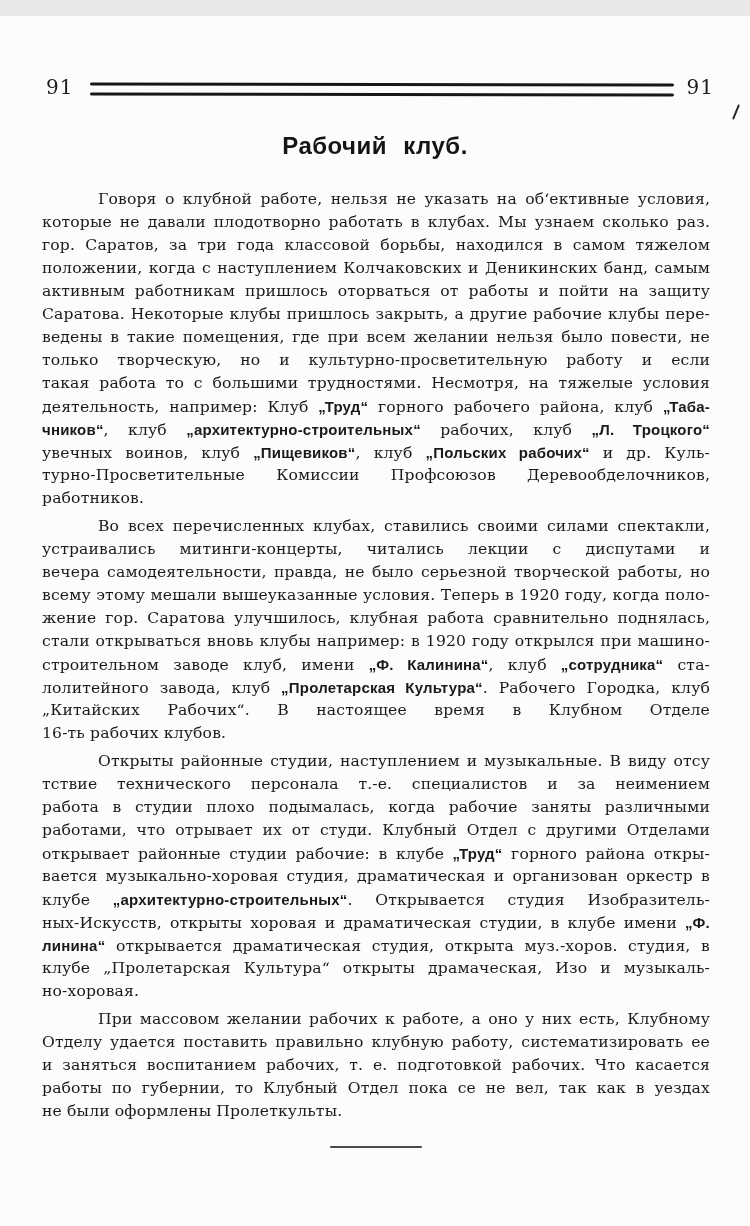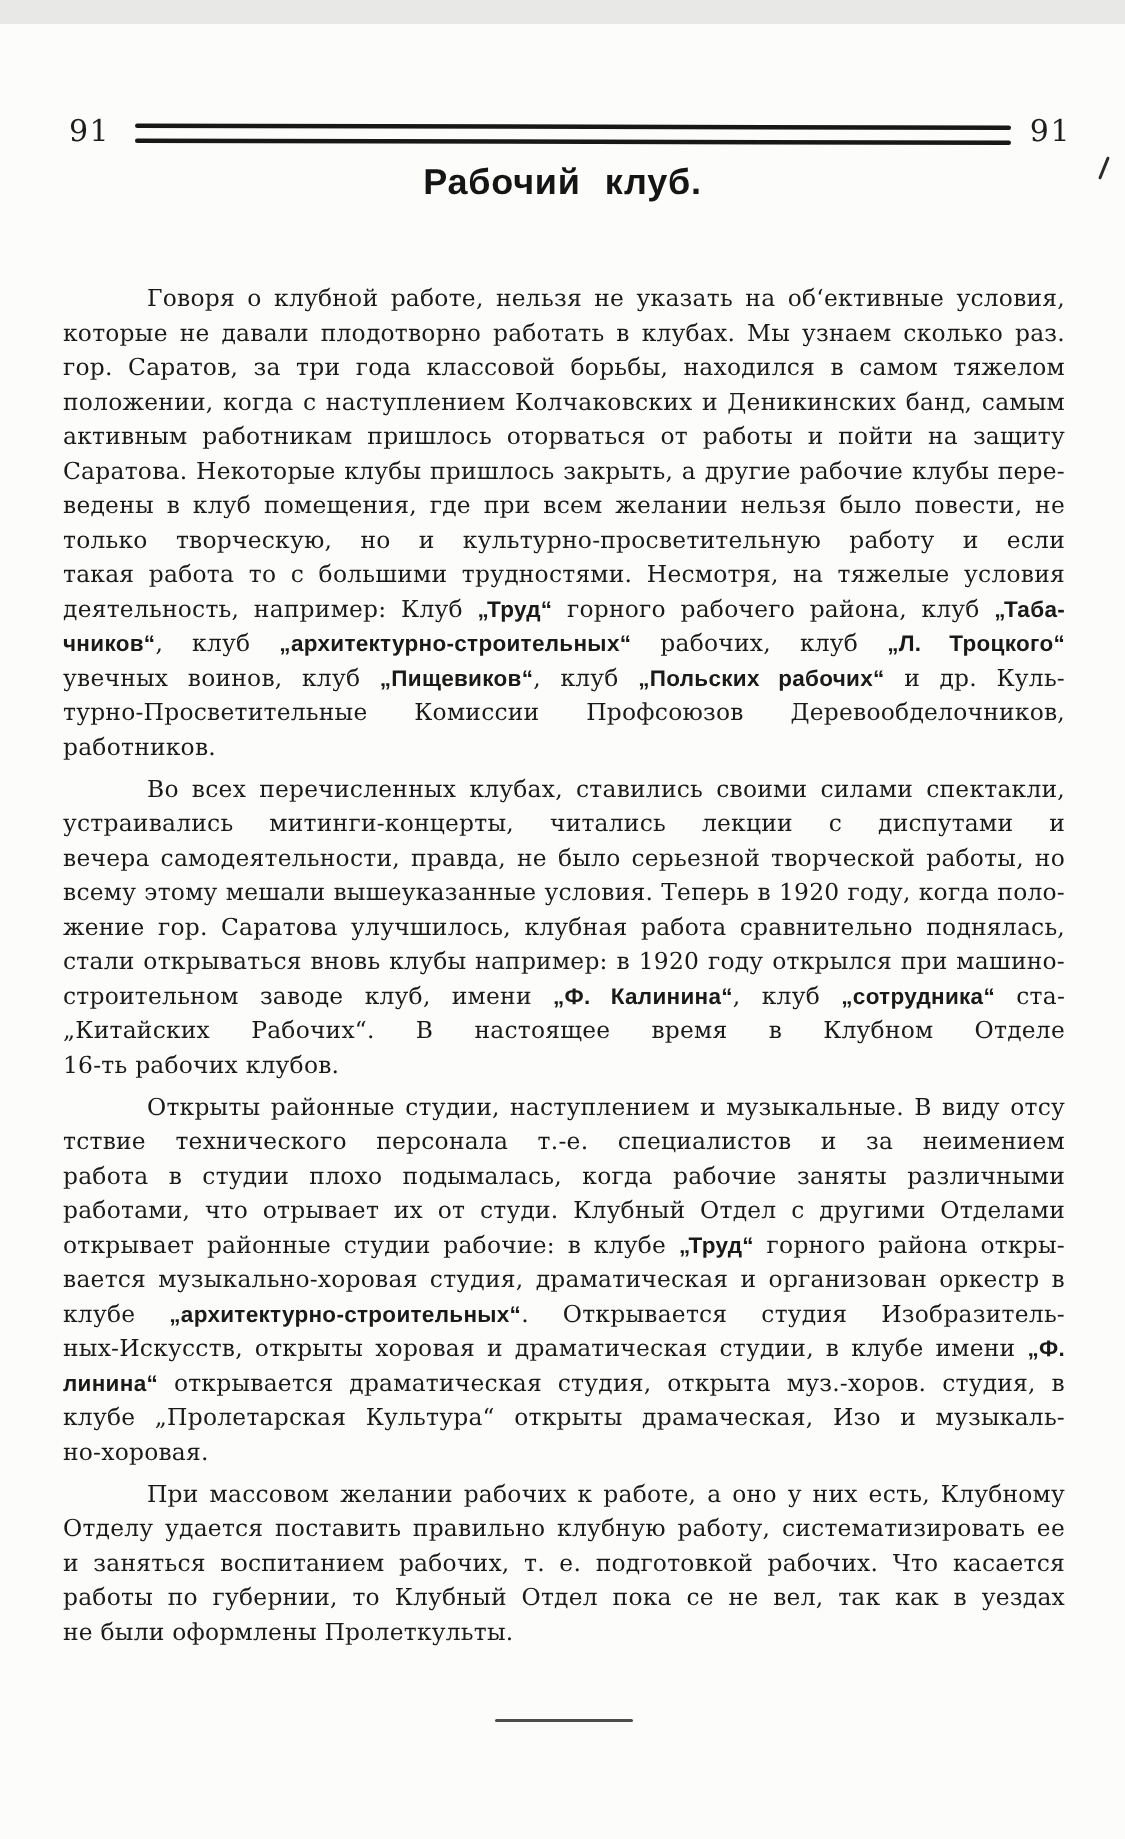--- a/index.html
+++ b/index.html
@@ -47,21 +47,21 @@
     top: 88px;
     width: 2px;
     height: 16px;
     background: #2a2a2a;
     transform: rotate(22deg);
     border-radius: 1px;
   }
   
   .title {
     position: absolute;
-    top: 92px;
+    top: 116px;
     left: 0;
     width: 100%;
     margin: 0;
     text-align: center;
     font-family: "Liberation Sans", sans-serif;
     font-weight: 700;
     font-size: 24px;
     letter-spacing: 0.5px;
     word-spacing: 9px;
     color: #151515;
@@ -122,37 +122,38 @@
   <h1 class="title">Рабочий клуб.</h1>
 
   <main class="text-block">
     <div class="para">
         <div class="line indent"><span>Говоря о клубной работе, нельзя не указать на об‘ективные условия,</span></div>
         <div class="line"><span>которые не давали плодотворно работать в клубах. Мы узнаем сколько раз.</span></div>
         <div class="line"><span>гор. Саратов, за три года классовой борьбы, находился в самом тяжелом</span></div>
         <div class="line"><span>положении, когда с наступлением Колчаковских и Деникинских банд, самым</span></div>
         <div class="line"><span>активным работникам пришлось оторваться от работы и пойти на защиту</span></div>
         <div class="line"><span>Саратова. Некоторые клубы пришлось закрыть, а другие рабочие клубы пере-</span></div>
-        <div class="line"><span>ведены в клуб помещения, где при всем желании нельзя было повести, не</span></div>
+        <div class="line"><span>ведены в такие помещения, где при всем желании нельзя было повести, не</span></div>
         <div class="line"><span>только творческую, но и культурно-просветительную работу и если проводилось,</span></div>
         <div class="line"><span>такая работа то с большими трудностями. Несмотря, на тяжелые условия</span></div>
         <div class="line"><span>деятельность, например: Клуб </span><span class="b">„Труд“</span><span> горного рабочего района, клуб </span><span class="b">„Таба-</span></div>
         <div class="line"><span class="b">чников“</span><span>, клуб </span><span class="b">„архитектурно-строительных“</span><span> рабочих, клуб </span><span class="b">„Л. Троцкого“</span></div>
         <div class="line"><span>увечных воинов, клуб </span><span class="b">„Пищевиков“</span><span>, клуб </span><span class="b">„Польских рабочих“</span><span> и др. Куль-</span></div>
         <div class="line"><span>турно-Просветительные Комиссии Профсоюзов Деревообделочников, Пожарных</span></div>
         <div class="line last"><span>работников.</span></div>
       </div>
     <div class="para">
         <div class="line indent"><span>Во всех перечисленных клубах, ставились своими силами спектакли,</span></div>
         <div class="line"><span>устраивались митинги-концерты, читались лекции с диспутами и устраивались</span></div>
         <div class="line"><span>вечера самодеятельности, правда, не было серьезной творческой работы, но</span></div>
         <div class="line"><span>всему этому мешали вышеуказанные условия. Теперь в 1920 году, когда поло-</span></div>
         <div class="line"><span>жение гор. Саратова улучшилось, клубная работа сравнительно поднялась,</span></div>
         <div class="line"><span>стали открываться вновь клубы например: в 1920 году открылся при машино-</span></div>
         <div class="line"><span>строительном заводе клуб, имени </span><span class="b">„Ф. Калинина“</span><span>, клуб </span><span class="b">„сотрудника“</span><span> ста-</span></div>
+        <div class="line"><span>лолитейного завода, клуб </span><span class="b">„Пролетарская Культура“</span><span>. Рабочего Городка, клуб</span></div>
         <div class="line"><span>„Китайских Рабочих“. В настоящее время в Клубном Отделе зарегистрировано</span></div>
         <div class="line last"><span>16-ть рабочих клубов.</span></div>
       </div>
     <div class="para">
         <div class="line indent"><span>Открыты районные студии, наступлением и музыкальные. В виду отсу</span></div>
         <div class="line"><span>тствие технического персонала т.-е. специалистов и за неимением организаторов,</span></div>
         <div class="line"><span>работа в студии плохо подымалась, когда рабочие заняты различными полевыми</span></div>
         <div class="line"><span>работами, что отрывает их от студи. Клубный Отдел с другими Отделами</span></div>
         <div class="line"><span>открывает районные студии рабочие: в клубе </span><span class="b">„Труд“</span><span> горного района откры-</span></div>
         <div class="line"><span>вается музыкально-хоровая студия, драматическая и организован оркестр в</span></div>

